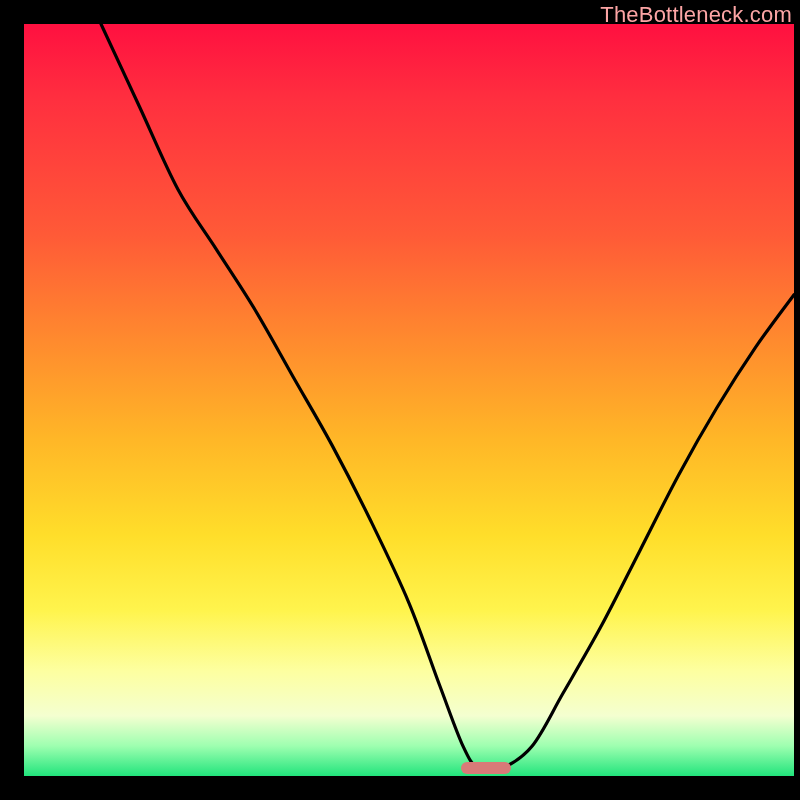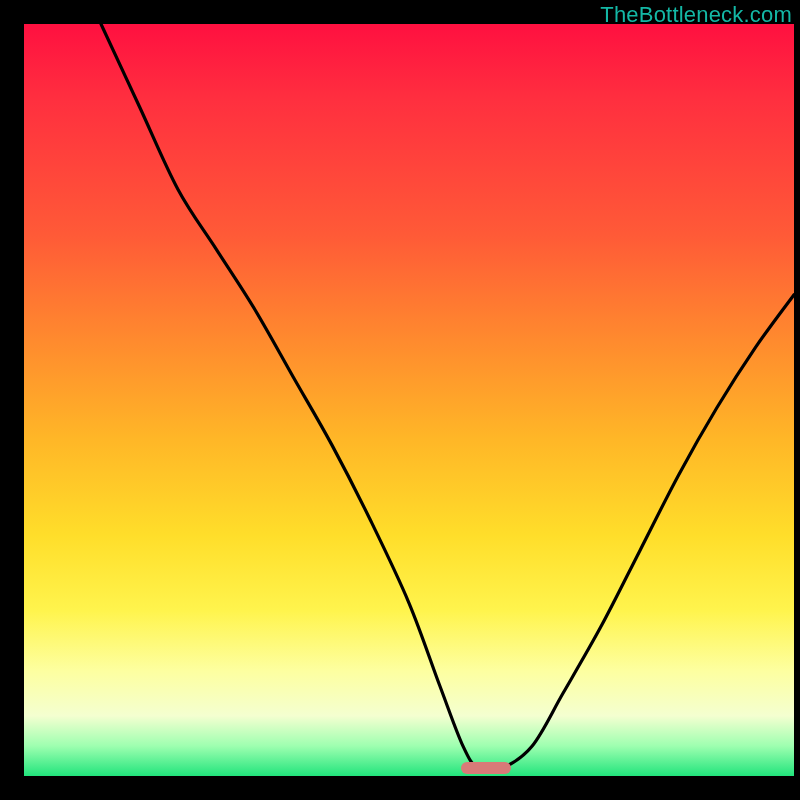--- a/index.html
+++ b/index.html
@@ -43,21 +43,21 @@
     position: absolute;
     left: 0;
     top: 0;
     width: 100%;
     height: 100%;
   }
   .watermark {
     position: absolute;
     top: 2px;
     right: 8px;
-    color: #14b8a6;
+    color: #fca5a5;
     font-size: 22px;
     font-weight: 500;
     letter-spacing: 0.2px;
     user-select: none;
   }
   .valley-marker {
     position: absolute;
     width: 50px;
     height: 12px;
     border-radius: 6px;

